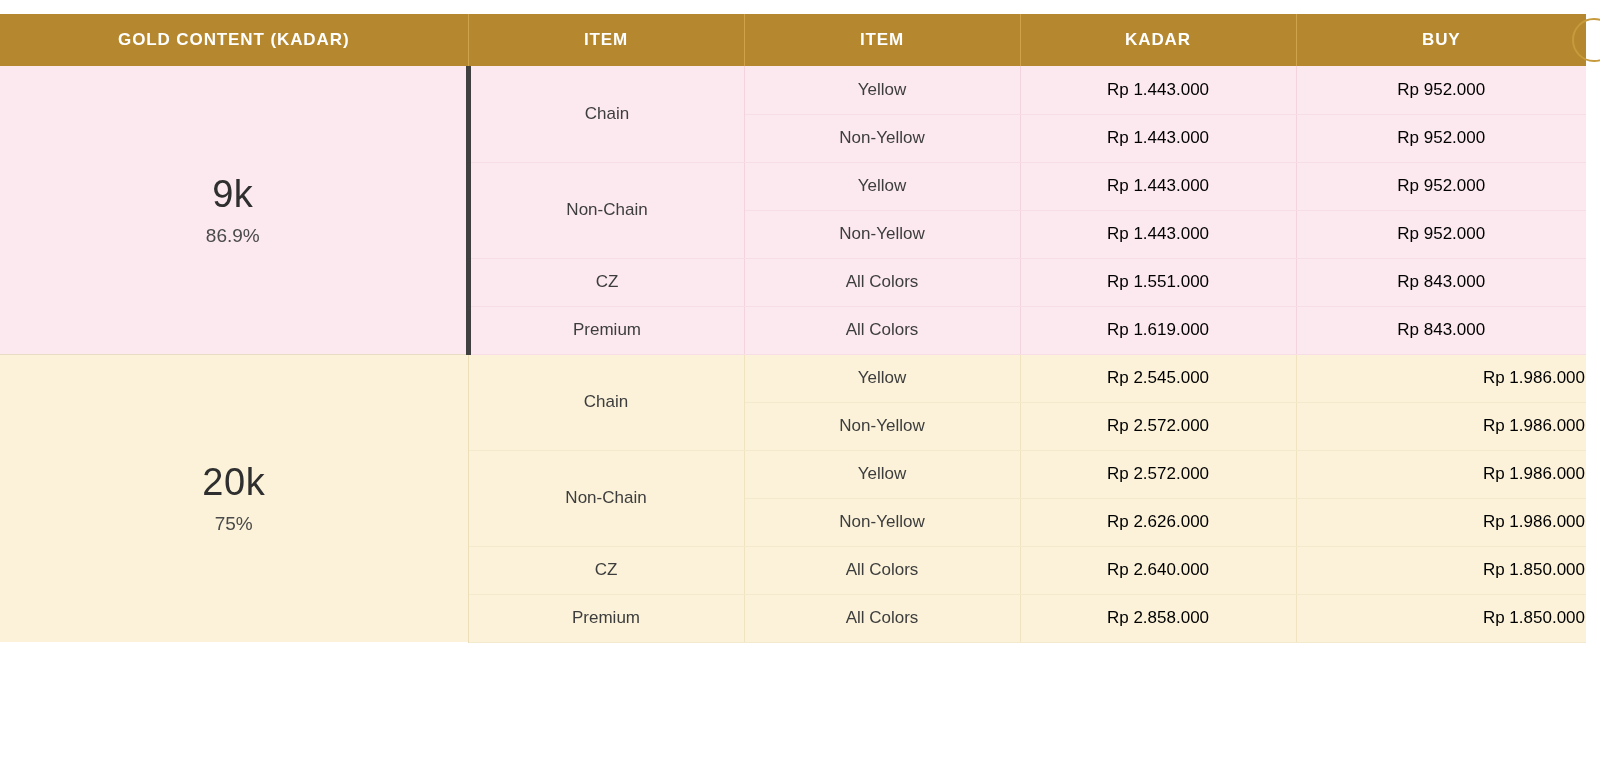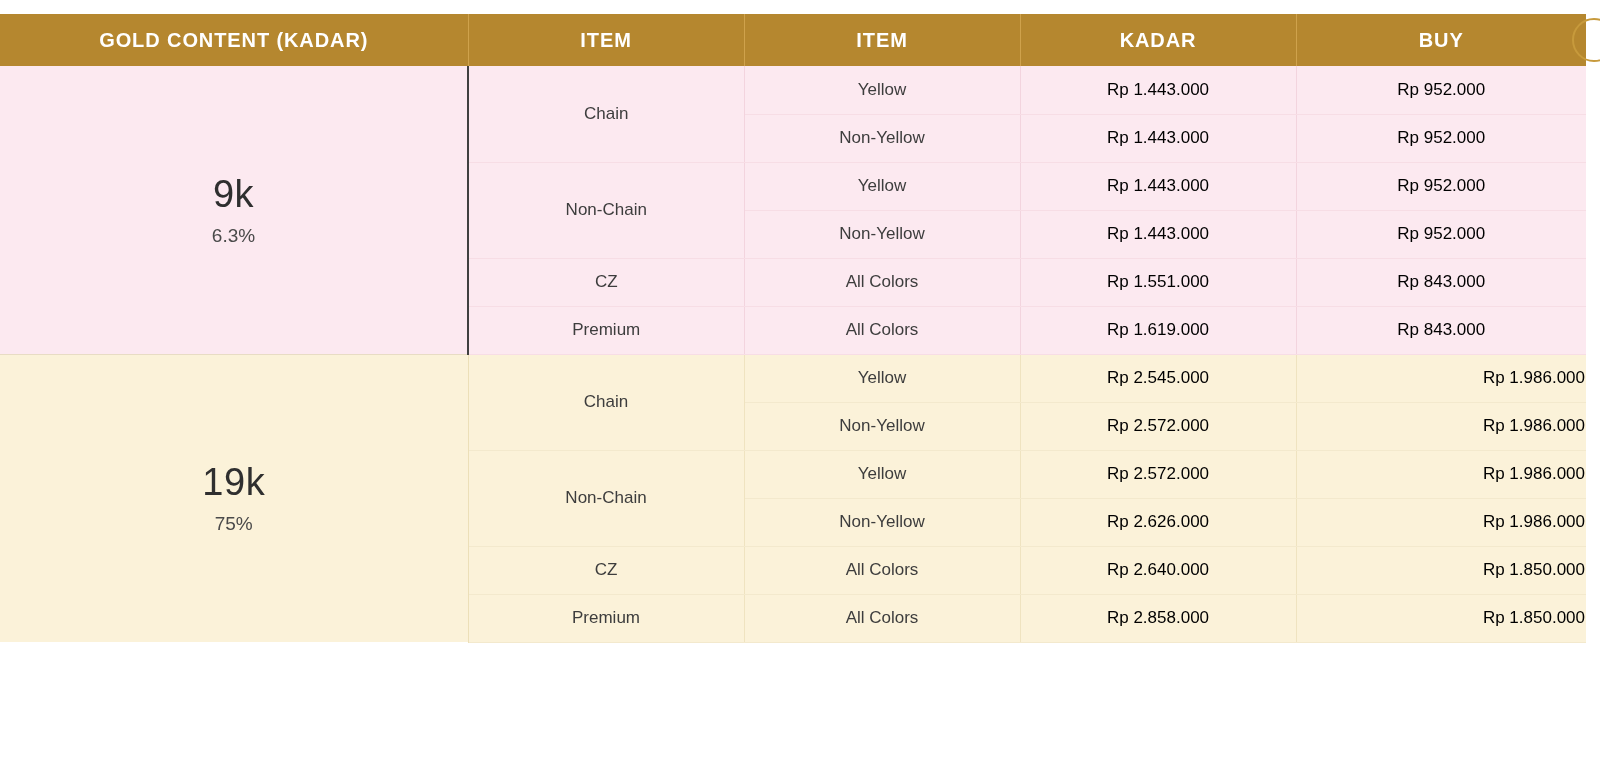--- a/index.html
+++ b/index.html
@@ -38,21 +38,21 @@
 
   table.price-table {
     border-collapse: collapse;
     width: 1586px;
     margin-top: 14px;
     table-layout: fixed;
   }
   table.price-table th {
     background: #b5872f;
     color: #ffffff;
-    font-size: 20px;
+    font-size: 17px;
     letter-spacing: 0.9px;
     font-weight: bold;
     height: 52px;
     text-align: center;
     border-right: 1px solid #cfa24c;
     vertical-align: middle;
   }
   table.price-table th:last-child { border-right: none; }
   col.c-kadar { width: 468px; }
   col.c-item  { width: 276px; }
@@ -86,21 +86,21 @@
     margin-top: 2px;
   }
   tr.row td { height: 48px; }
 
   
   .g9 td { background: #fce9f0; }
   .g9 td.item, .g9 td.color, .g9 td.sell, .g9 td.buy {
     border-right: 1px solid #f3d4de;
     border-bottom: 1px solid #f7dde5;
   }
-  .g9 td.kadar { background: #fce9f0; border-right: 2px solid #404040; }
+  .g9 td.kadar { background: #fce9f0; border-right: 5px solid #404040; }
   .g9 td.buy { border-right: none; }
 
   
   .g18 td { background: #fbf2d9; }
   .g18 td.item, .g18 td.color, .g18 td.sell, .g18 td.buy {
     border-right: 1px solid #efe3c0;
     border-bottom: 1px solid #f3e9cd;
   }
   .g18 td.kadar { background: #fbf2d9; border-right: 1px solid #ecdfb8; }
   .g18 td.buy { border-right: none; text-align: right; }
@@ -145,21 +145,21 @@
         <th>ITEM</th>
         <th>KADAR</th>
         <th>BUY</th>
       </tr>
     </thead>
     <tbody>
 
       <tr class="row g9">
         <td class="kadar" rowspan="6">
           <div class="k-main">9k</div>
-          <div class="k-sub">6.3%</div>
+          <div class="k-sub">86.9%</div>
         </td>
         <td class="item" rowspan="2">Chain</td>
         <td class="color">Yellow</td>
         <td class="sell">Rp 1.443.000</td>
         <td class="buy">Rp 952.000</td>
       </tr>
       <tr class="row g9">
         <td class="color">Non-Yellow</td>
         <td class="sell">Rp 1.443.000</td>
         <td class="buy">Rp 952.000</td>
@@ -183,21 +183,21 @@
       </tr>
       <tr class="row g9">
         <td class="item">Premium</td>
         <td class="color">All Colors</td>
         <td class="sell">Rp 1.619.000</td>
         <td class="buy">Rp 843.000</td>
       </tr>
 
       <tr class="row g18 group-sep">
         <td class="kadar" rowspan="6">
-          <div class="k-main">19k</div>
+          <div class="k-main">20k</div>
           <div class="k-sub">75%</div>
         </td>
         <td class="item" rowspan="2">Chain</td>
         <td class="color">Yellow</td>
         <td class="sell">Rp 2.545.000</td>
         <td class="buy">Rp 1.986.000</td>
       </tr>
       <tr class="row g18">
         <td class="color">Non-Yellow</td>
         <td class="sell">Rp 2.572.000</td>

